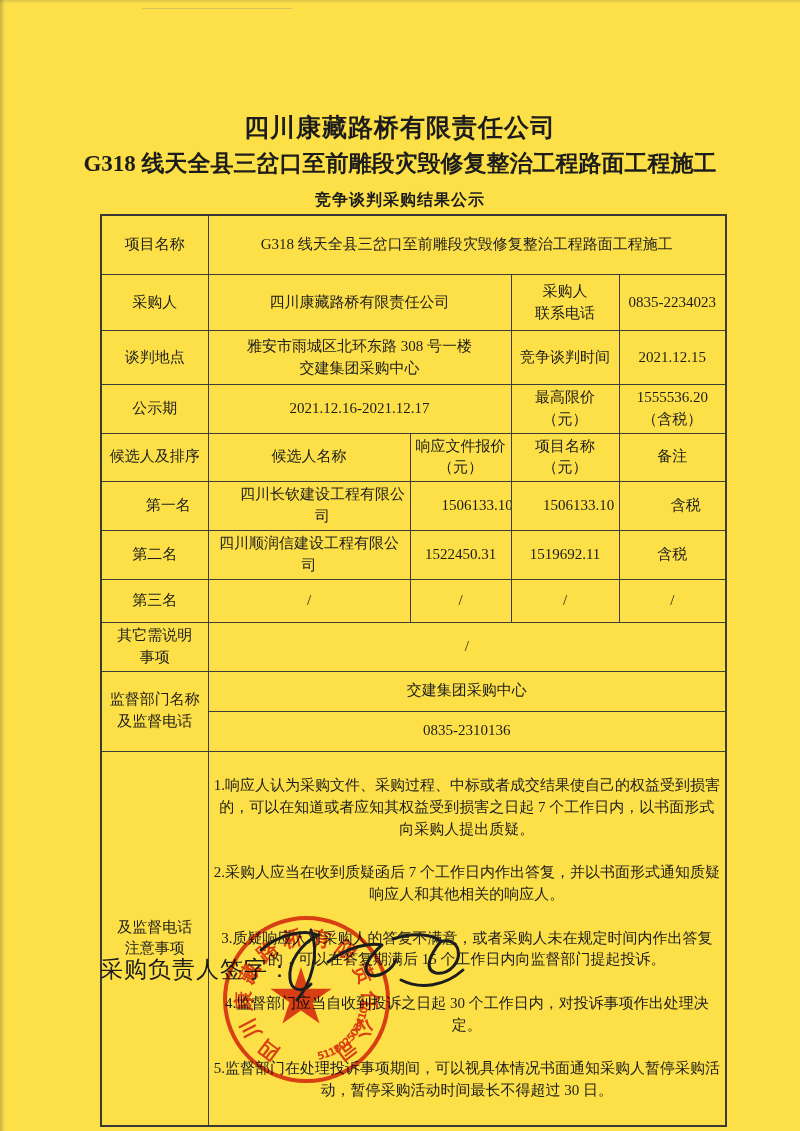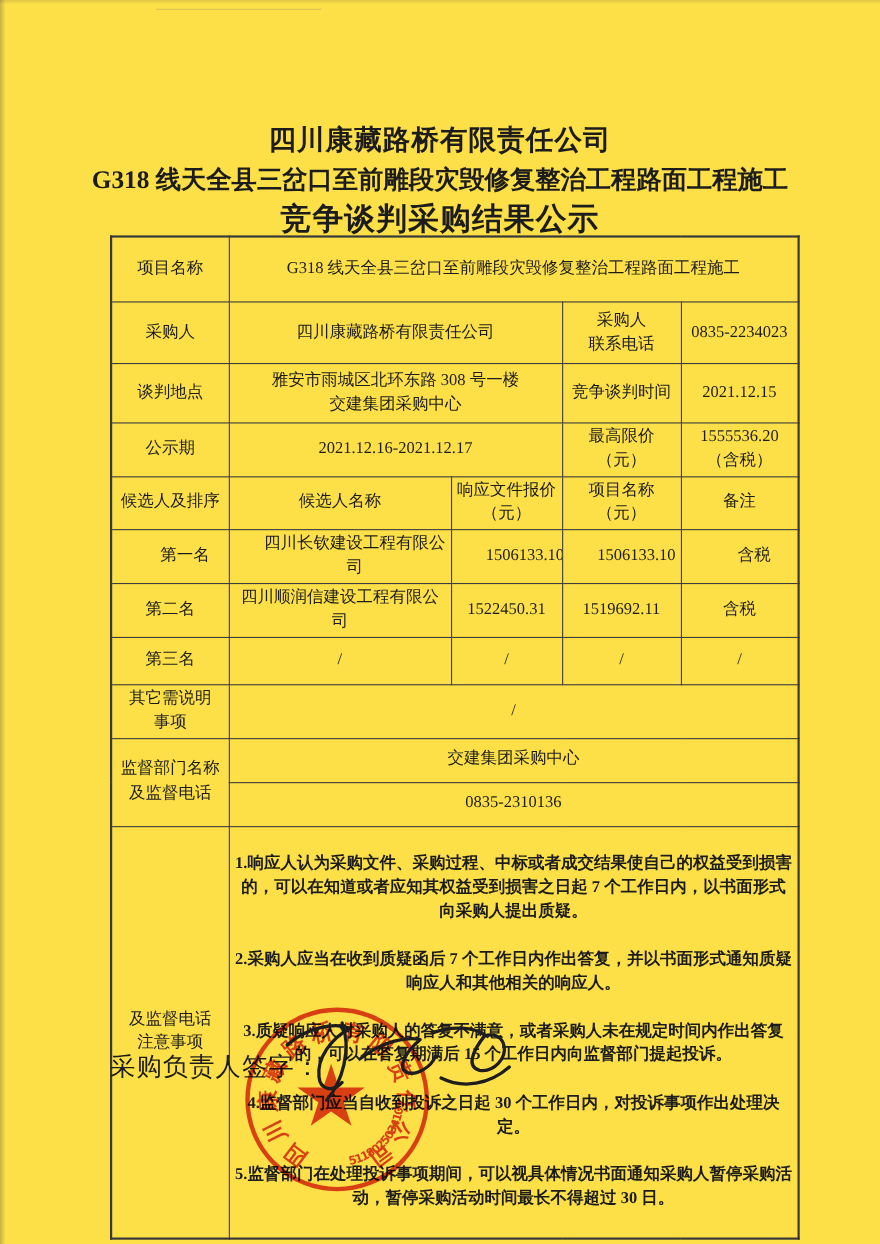--- a/index.html
+++ b/index.html
@@ -16,21 +16,21 @@
     background:linear-gradient(to right,rgba(55,55,65,.28),rgba(55,55,65,0));}
   .edge-top{position:absolute;top:0;left:0;right:0;height:4px;
     background:linear-gradient(to bottom,rgba(55,55,65,.16),rgba(55,55,65,0));}
   .artifact-top-line{position:absolute;left:142px;top:8px;width:150px;height:1px;
     background:rgba(125,130,140,.30);}
 
   .title-block{position:absolute;top:110px;left:58px;width:684px;text-align:center;}
   .title-line{font-weight:bold;line-height:36px;white-space:nowrap;}
   .t1{font-size:25px;letter-spacing:1px;}
   .t2{font-size:23px;}
-  .t3{font-size:28px;letter-spacing:1px;}
+  .t3{font-size:16px;letter-spacing:1px;}
 
   table.results{
     position:absolute;left:100px;top:214px;width:625px;
     border-collapse:collapse;table-layout:fixed;
     border:2px solid #393939;
   }
   table.results td{
     border:1px solid #3c3c3c;
     text-align:center;vertical-align:middle;
     font-size:15px;line-height:1.45;
@@ -39,21 +39,21 @@
     overflow:hidden;
   }
   tr.r1 td{height:54px;} tr.r2 td{height:51px;} tr.r3 td{height:49px;}
   tr.r4 td{height:43px;} tr.r5 td{height:43px;} tr.r6 td{height:44px;padding-left:31px;}
   tr.r7 td{height:44px;} tr.r8 td{height:38px;} tr.r9 td{height:41px;}
   tr.r10a td{height:35px;} tr.r10b td{height:35px;}
   td.notes-cell{
     text-align:left;vertical-align:middle;
     padding:5px 8px 5px 9px;
     font-size:14.8px;line-height:25px;
-    white-space:normal;height:256px;font-weight:bold;
+    white-space:normal;height:256px;
   }
   .note-item{white-space:normal;}
 
   .sig-label{position:absolute;left:100px;top:954px;font-size:23px;letter-spacing:1px;text-align:right;}
 
   .signature{position:absolute;left:243px;top:912px;z-index:3;}
   .signature path{stroke:#1d1d1f;stroke-width:3;fill:none;
     stroke-linecap:round;stroke-linejoin:round;}
 
   .seal{

